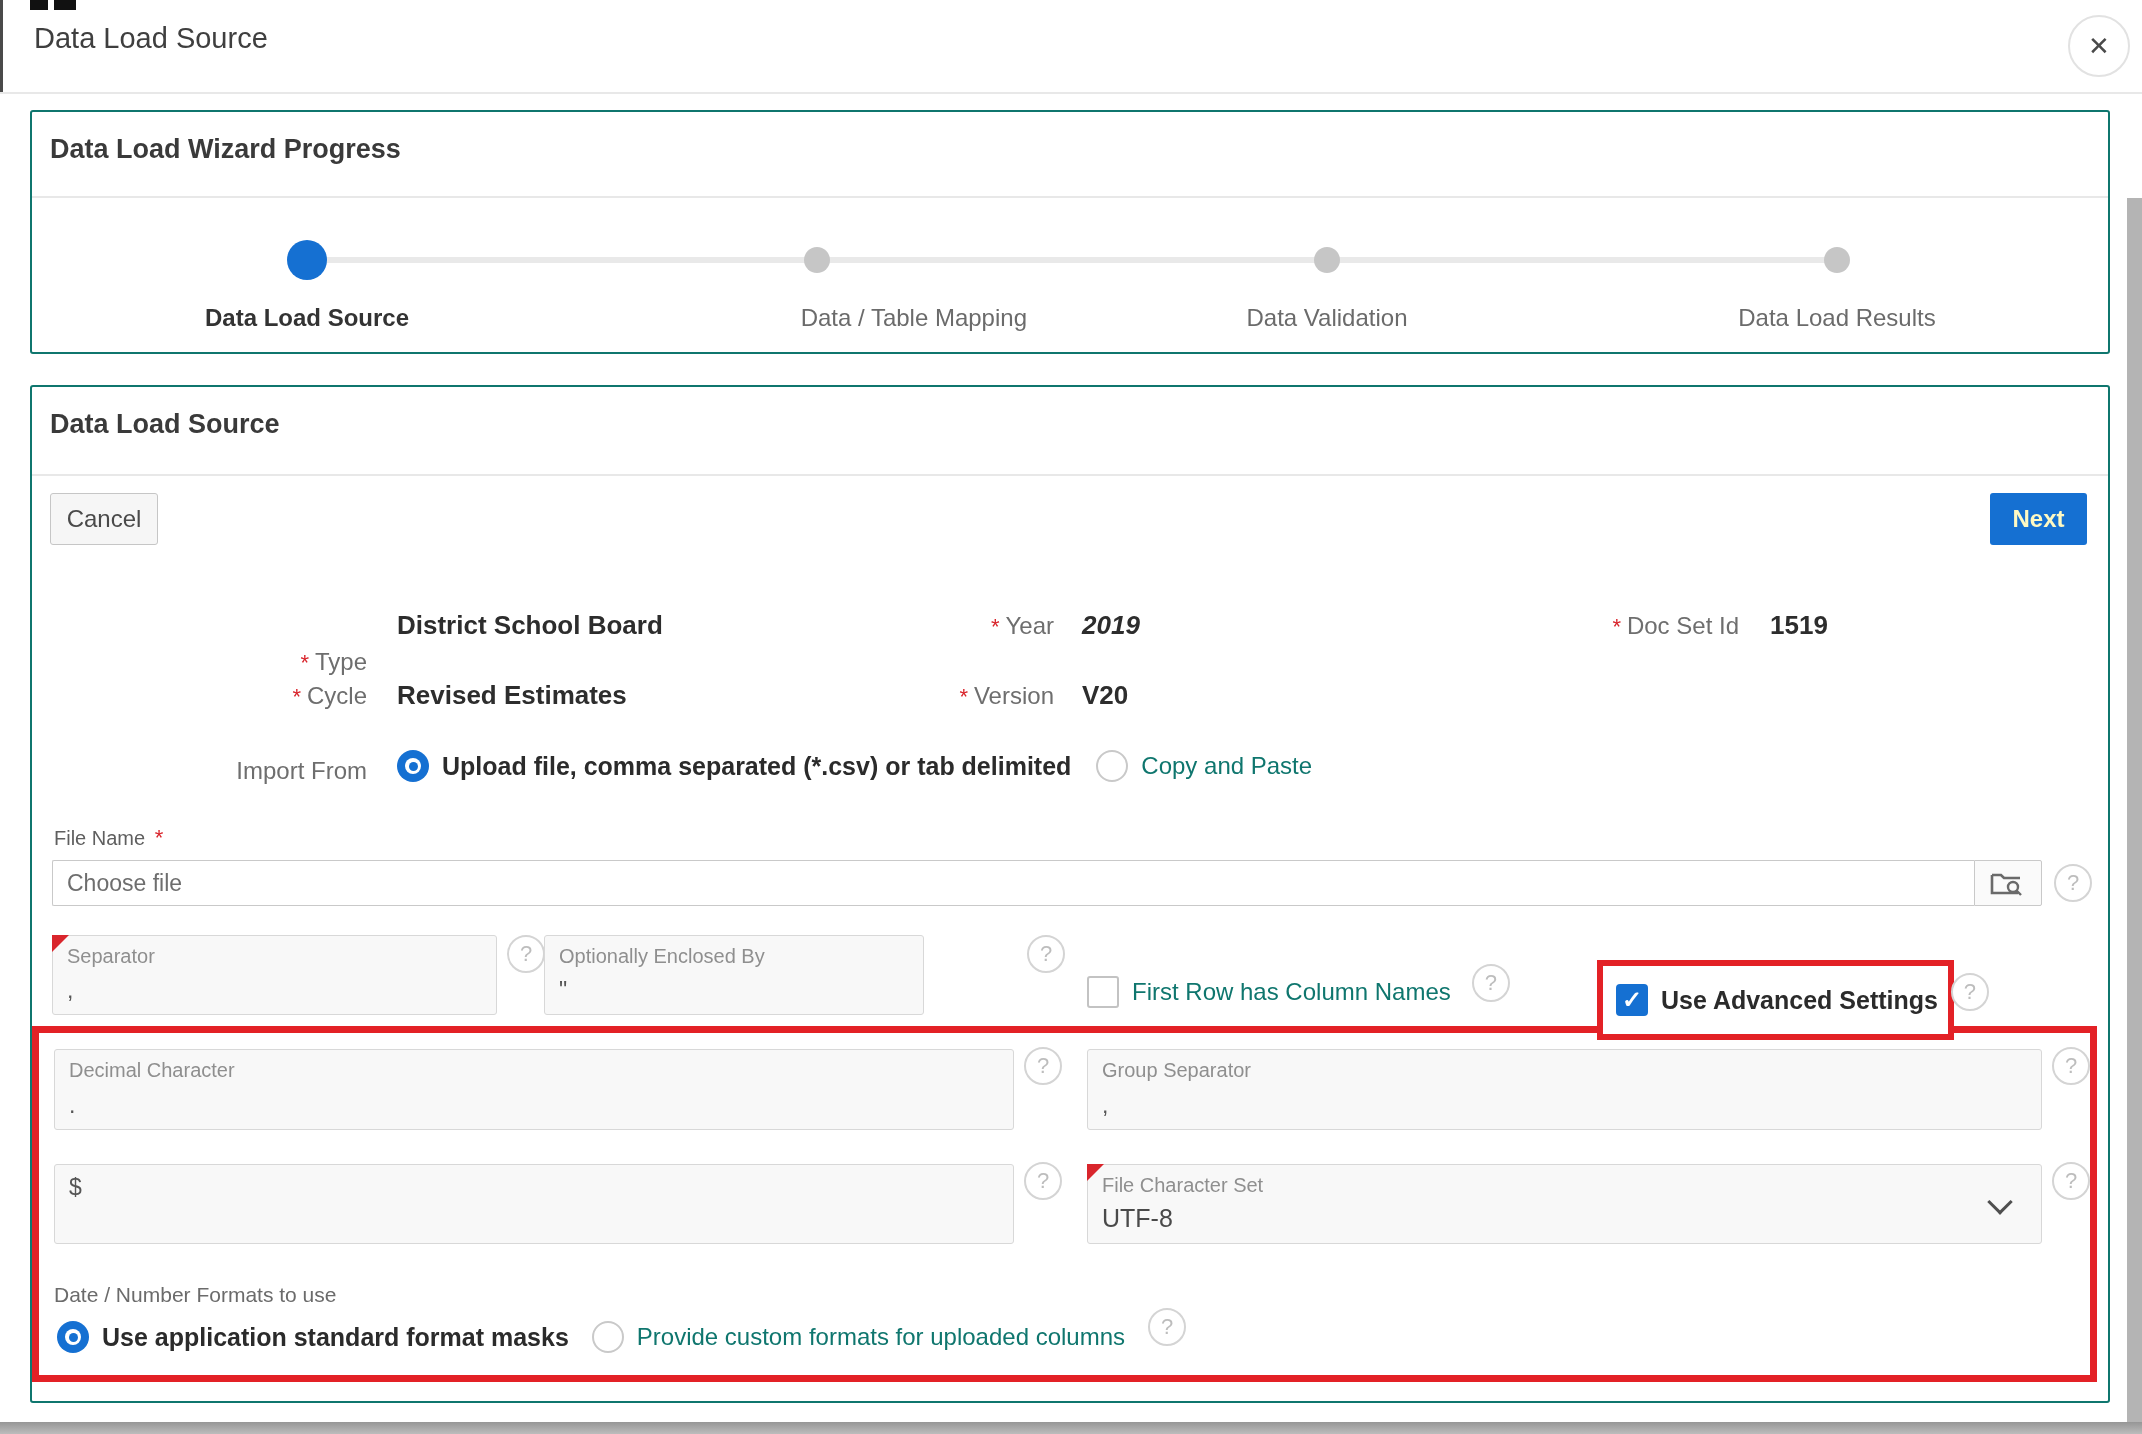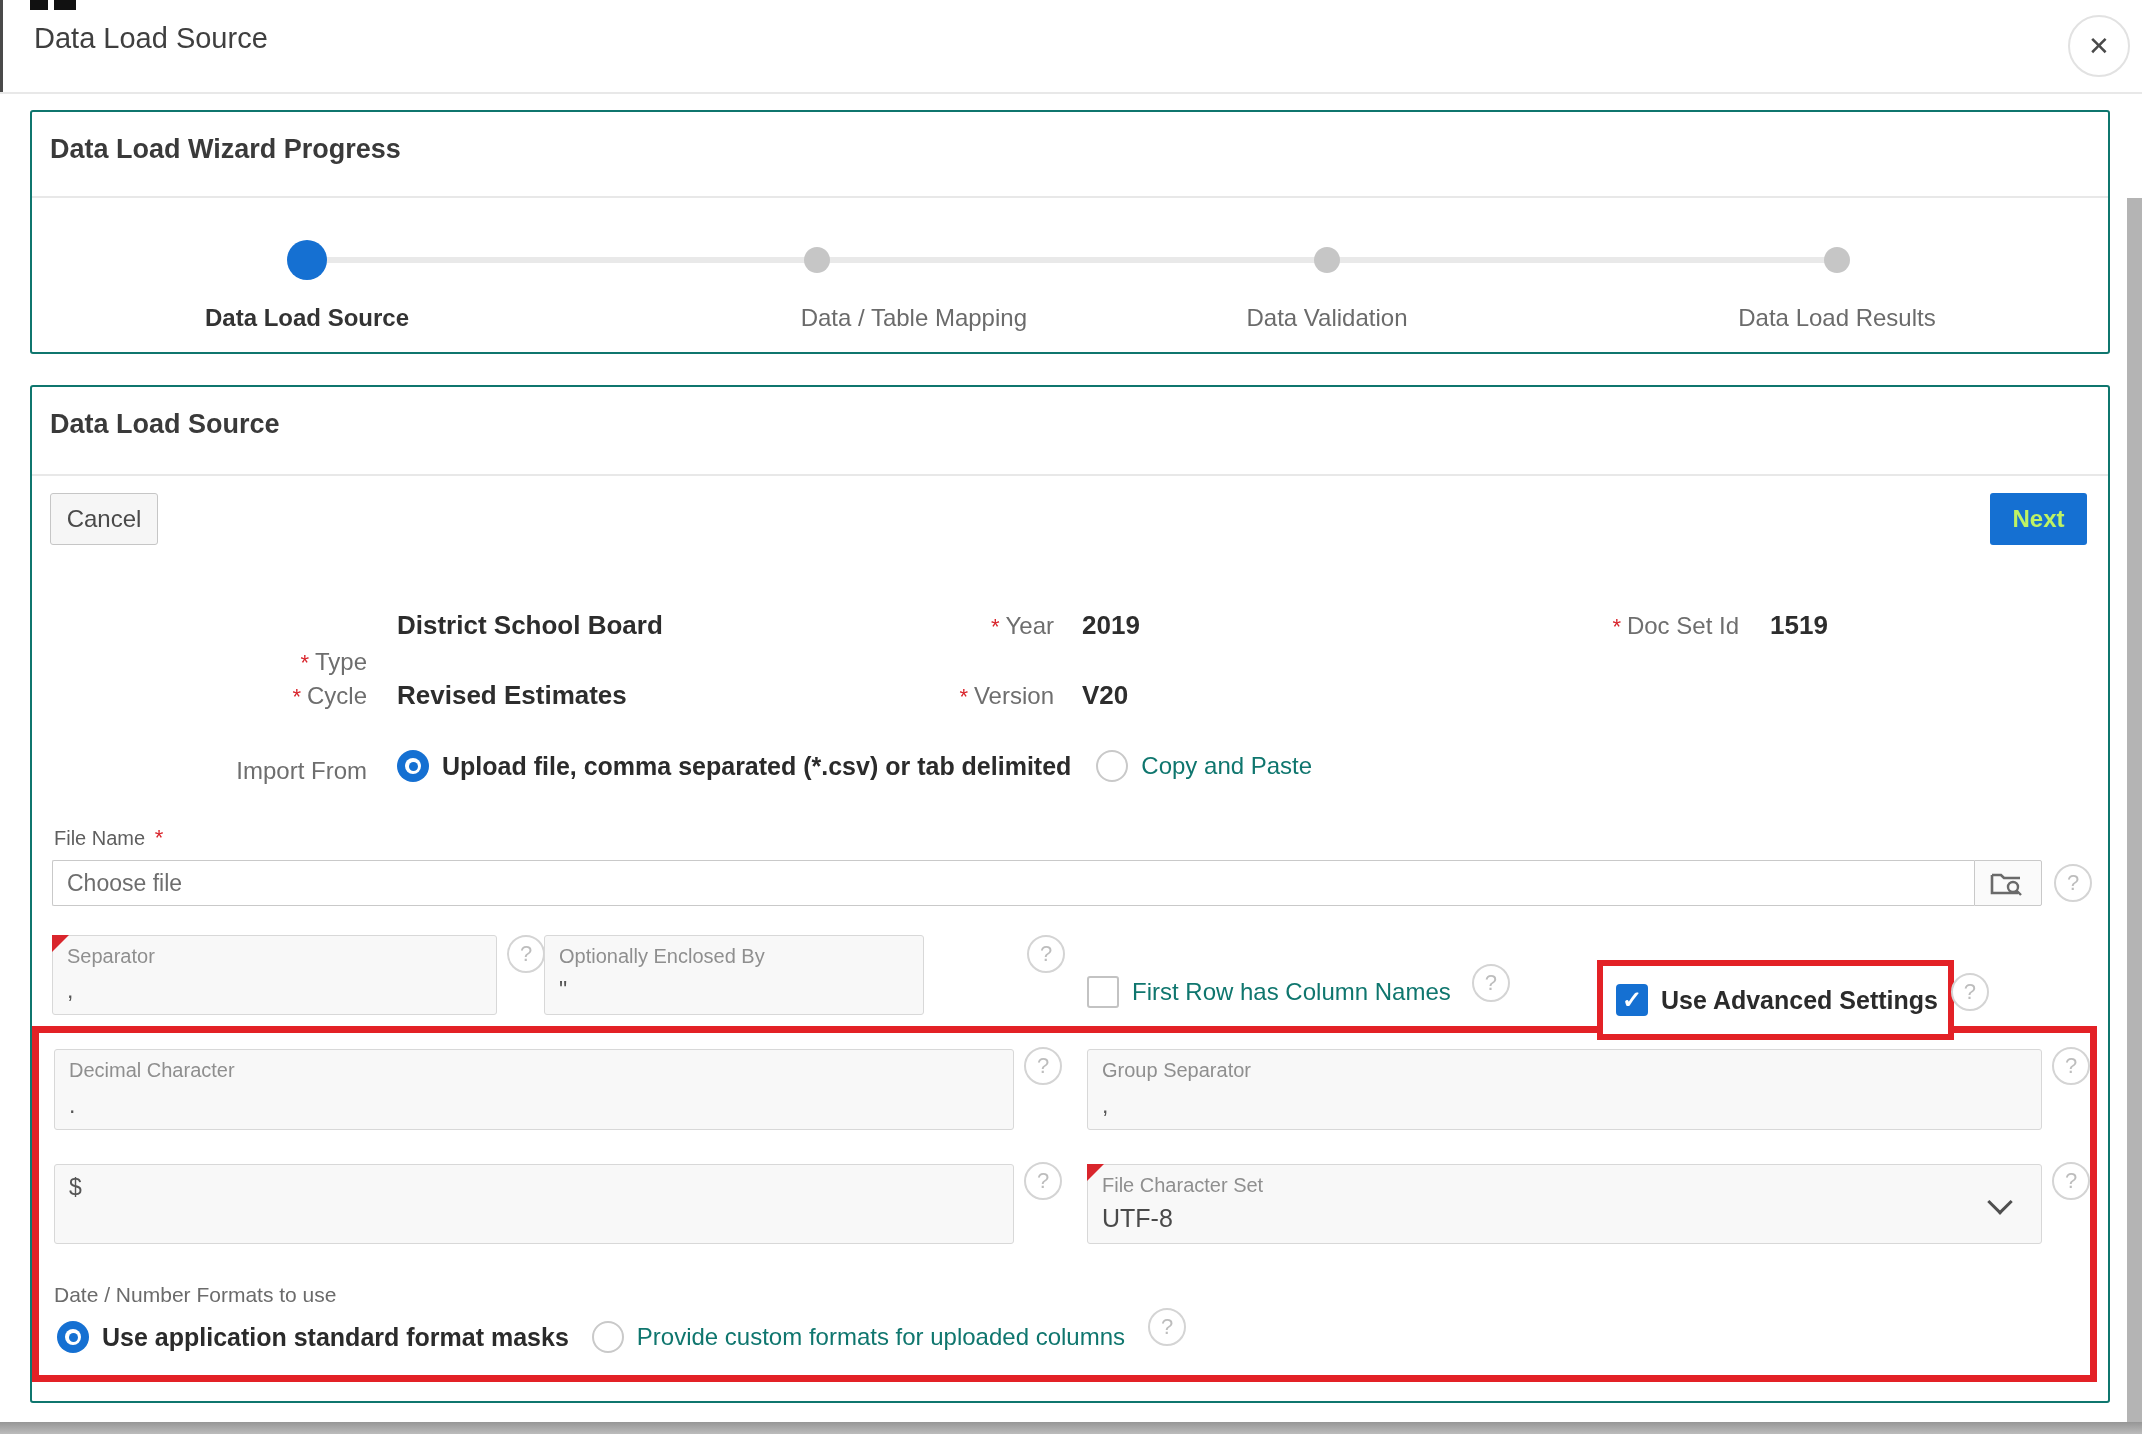--- a/index.html
+++ b/index.html
@@ -17,21 +17,21 @@
   .track{position:absolute;height:6px;background:#e9e9e9;border-radius:3px;}
   .dot{position:absolute;border-radius:50%;}
   .dot.active{width:40px;height:40px;background:#1570d2;}
   .dot.pending{width:26px;height:26px;background:#c6c6c6;}
   .step-label{position:absolute;width:420px;text-align:center;font-size:24px;color:#6b6b6b;}
   .step-label.active{font-weight:bold;color:#333;}
   
   .btn-cancel{position:absolute;width:108px;height:52px;background:#f6f6f6;border:1px solid #c6c6c6;
               border-radius:3px;font-size:24px;color:#4a4a4a;display:flex;align-items:center;justify-content:center;}
   .btn-next{position:absolute;width:97px;height:52px;background:#1570d2;border:none;border-radius:3px;
-            font-size:24px;font-weight:bold;color:#bef264;display:flex;align-items:center;justify-content:center;}
+            font-size:24px;font-weight:bold;color:#fef9c3;display:flex;align-items:center;justify-content:center;}
   
   .lbl-grp{position:absolute;text-align:right;font-size:24px;color:#6e6e6e;white-space:nowrap;}
   .req{color:#d9252c;font-size:22px;margin-right:6px;}
   .val{position:absolute;font-size:26px;font-weight:bold;color:#2d2d2d;white-space:nowrap;}
   
   .flexrow{position:absolute;display:flex;align-items:center;gap:13px;}
   .radio-on{width:32px;height:32px;border-radius:50%;background:#1570d2;display:flex;align-items:center;justify-content:center;flex:none;}
   .radio-on .ri{width:16px;height:16px;border-radius:50%;background:#fff;display:flex;align-items:center;justify-content:center;}
   .radio-on .ri::after{content:"";width:9px;height:9px;border-radius:50%;background:#1570d2;}
   .radio-off{width:28px;height:28px;border-radius:50%;background:#fff;border:2px solid #c9c9c9;flex:none;}
@@ -108,21 +108,21 @@
     <button class="btn-cancel" style="left:18px;top:106px;">Cancel</button>
     <button class="btn-next" style="left:1958px;top:106px;">Next</button>
 
     <div class="lbl-grp" style="left:85px;top:225px;width:250px;margin-top:36px;">
       <span class="req">*</span><span>Type</span>
     </div>
     <div class="val" style="left:365px;top:223px;">District School Board</div>
     <div class="lbl-grp" style="left:820px;top:225px;width:202px;">
       <span class="req">*</span><span>Year</span>
     </div>
-    <div class="val" style="left:1050px;top:223px;">2019</div>
+    <div class="val" style="left:1050px;top:223px;font-style:italic;">2019</div>
     <div class="lbl-grp" style="left:1470px;top:225px;width:237px;">
       <span class="req">*</span><span>Doc Set Id</span>
     </div>
     <div class="val" style="left:1738px;top:223px;">1519</div>
 
     <div class="lbl-grp" style="left:85px;top:295px;width:250px;">
       <span class="req">*</span><span>Cycle</span>
     </div>
     <div class="val" style="left:365px;top:293px;">Revised Estimates</div>
     <div class="lbl-grp" style="left:820px;top:295px;width:202px;">

